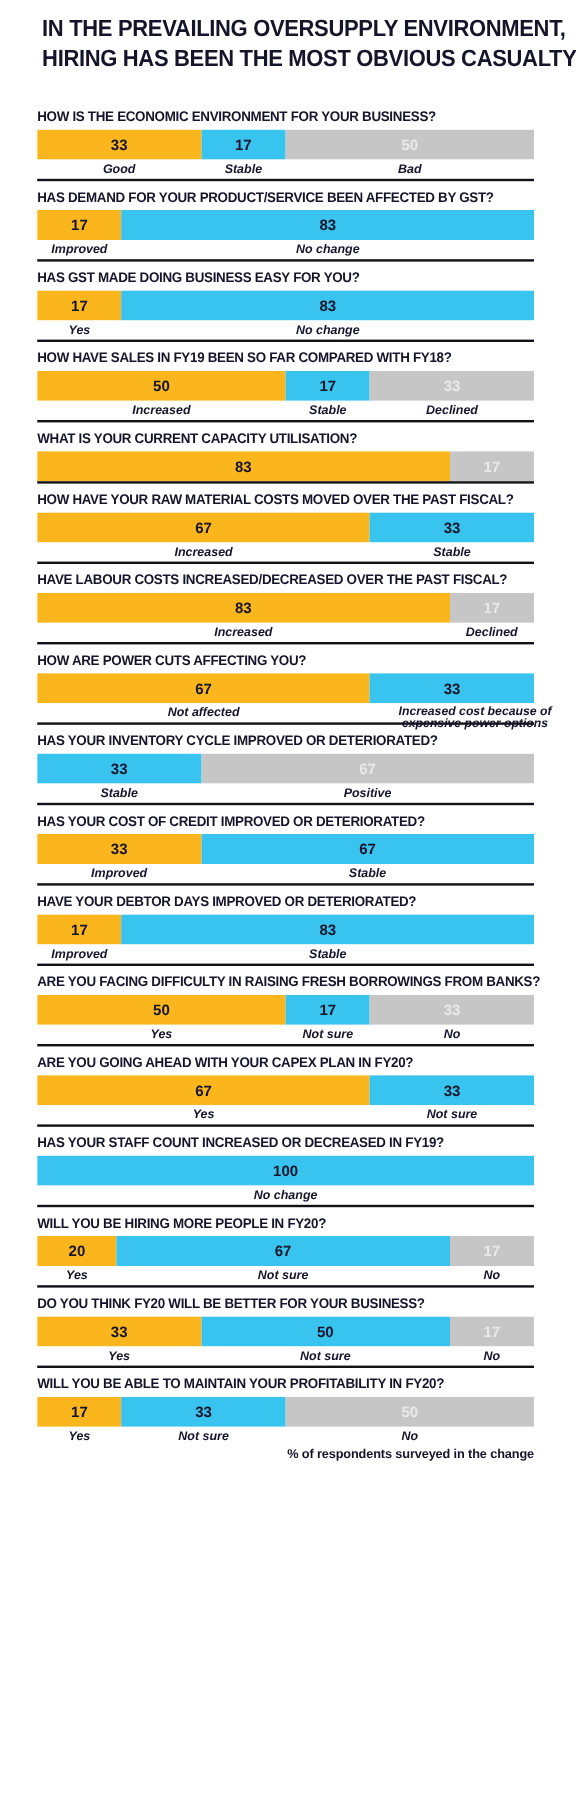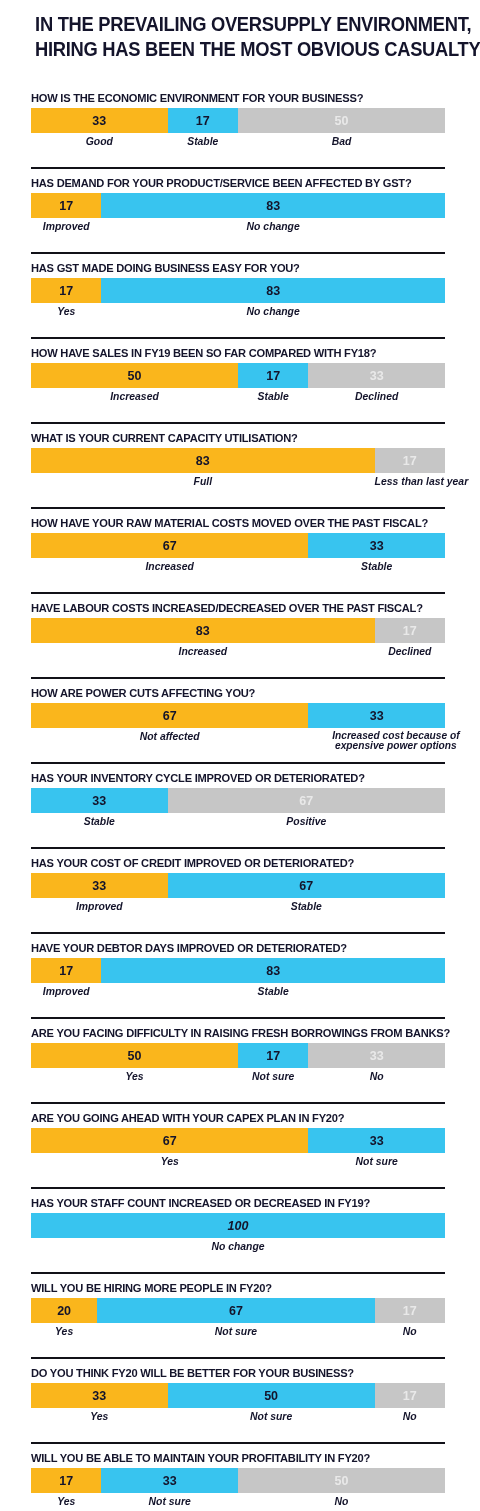--- a/index.html
+++ b/index.html
@@ -76,21 +76,21 @@
     box-sizing: border-box;
     overflow: hidden;
   }
   .seg.orange { background: #fab61c; color: #14142b; }
   .seg.blue   { background: #38c4ef; color: #14142b; }
   .seg.gray   { background: #c6c6c6; color: #e9e9e9; }
 
   .labels {
     display: flex;
     width: 414px;
-    height: 34px;
+    height: 16px;
     position: relative;
   }
   .lab {
     font-size: 10.4px;
     font-style: italic;
     font-weight: bold;
     color: #14142b;
     text-align: center;
     padding-top: 3px;
     box-sizing: border-box;
@@ -172,24 +172,20 @@
           <div class="lab" style="flex: 0 0 33%;"><span>Declined</span></div>
         </div>
       </div>
       <div class="divider"></div>
       <div class="row">
         <div class="q">WHAT IS YOUR CURRENT CAPACITY UTILISATION?</div>
         <div class="bar">
           <div class="seg orange" style="flex: 0 0 83%;">83</div>
           <div class="seg gray" style="flex: 0 0 17%;">17</div>
         </div>
-        <div class="labels">
-          <div class="lab" style="flex: 0 0 83%;"><span>Full</span></div>
-          <div class="lab" style="flex: 0 0 17%;"><span>Less than last year</span></div>
-        </div>
       </div>
       <div class="divider"></div>
       <div class="row">
         <div class="q">HOW HAVE YOUR RAW MATERIAL COSTS MOVED OVER THE PAST FISCAL?</div>
         <div class="bar">
           <div class="seg orange" style="flex: 0 0 67%;">67</div>
           <div class="seg blue" style="flex: 0 0 33%;">33</div>
         </div>
         <div class="labels">
           <div class="lab" style="flex: 0 0 67%;"><span>Increased</span></div>
@@ -281,21 +277,21 @@
         </div>
         <div class="labels">
           <div class="lab" style="flex: 0 0 67%;"><span>Yes</span></div>
           <div class="lab" style="flex: 0 0 33%;"><span>Not sure</span></div>
         </div>
       </div>
       <div class="divider"></div>
       <div class="row">
         <div class="q">HAS YOUR STAFF COUNT INCREASED OR DECREASED IN FY19?</div>
         <div class="bar">
-          <div class="seg blue" style="flex: 0 0 100%; font-style: italic;">100</div>
+          <div class="seg blue" style="flex: 0 0 100%;">100</div>
         </div>
         <div class="labels">
           <div class="lab" style="flex: 0 0 100%;"><span>No change</span></div>
         </div>
       </div>
       <div class="divider"></div>
       <div class="row">
         <div class="q">WILL YOU BE HIRING MORE PEOPLE IN FY20?</div>
         <div class="bar">
           <div class="seg orange" style="flex: 0 0 16%;">20</div>

